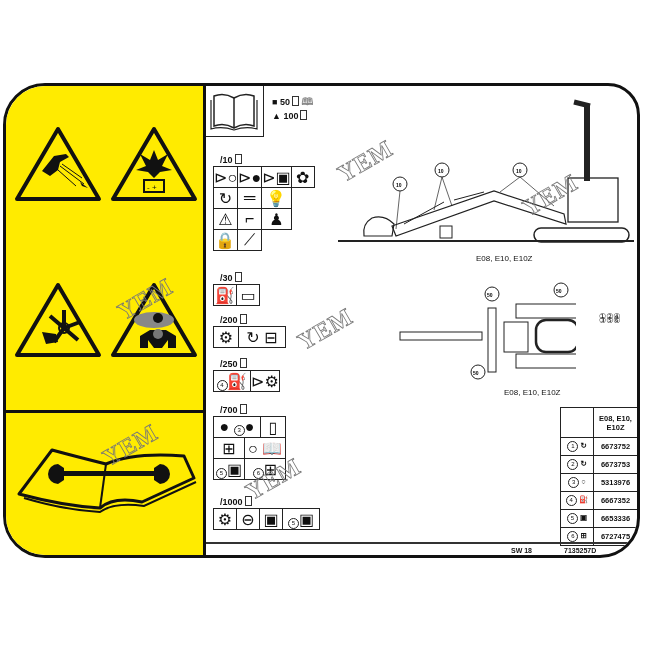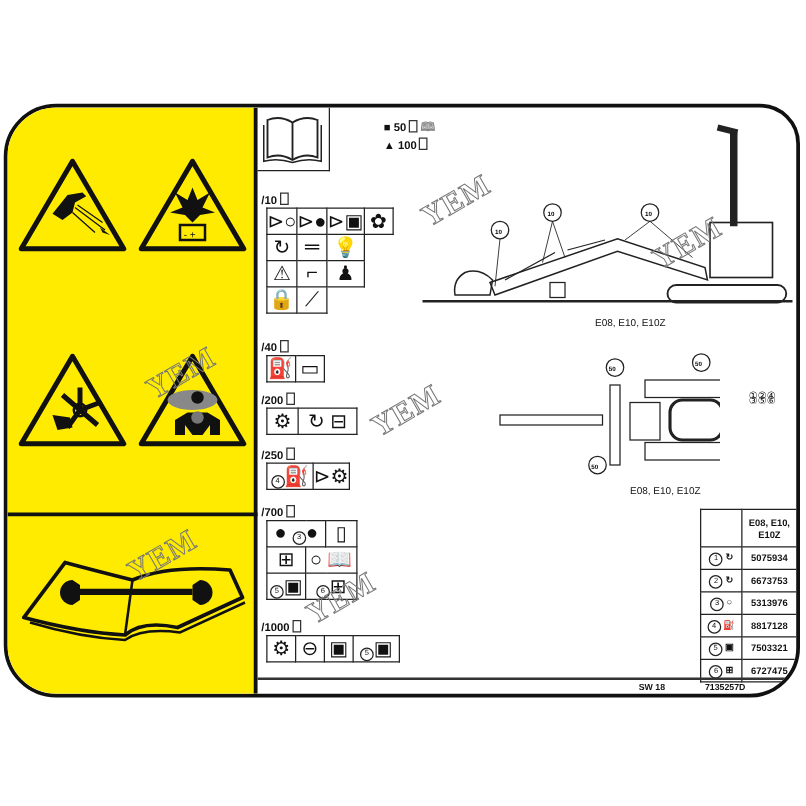--- a/index.html
+++ b/index.html
@@ -3,23 +3,23 @@
 <meta charset="utf-8">
 <style>
   html, body { margin:0; padding:0; background:#fff; }
   body { width:645px; height:645px; position:relative; overflow:hidden; font-family:"Liberation Sans", sans-serif; color:#111; }
   .decal { position:absolute; left:3px; top:83px; width:637px; height:475px; border:3px solid #111; border-radius:42px 32px 40px 42px; background:#fff; overflow:hidden; box-sizing:border-box; }
   .yellow { position:absolute; left:0; top:0; width:200px; height:100%; background:#ffeb00; border-right:3px solid #111; box-sizing:border-box; }
   .ydiv { position:absolute; left:0; top:324px; width:200px; height:3px; background:#111; }
   .tri { position:absolute; }
   .right { position:absolute; left:200px; top:0; right:0; bottom:0; }
   .bookbox { position:absolute; left:0; top:0; width:57px; height:50px; border-right:1.5px solid #222; border-bottom:1.5px solid #222; }
-  .intv { position:absolute; font-size:9px; font-weight:bold;margin-left:35px; }
+  .intv { position:absolute; font-size:9px; font-weight:bold; }
   .hg { display:inline-block; width:5px; height:8px; border:1px solid #333; vertical-align:-1px; margin-left:2px; }
-  .grp-label { position:absolute; font-size:9px; font-weight:bold; left:3px; }
+  .grp-label { position:absolute; font-size:9px; font-weight:bold; left:14px; }
   .grid { position:absolute; border-collapse:collapse; }
   .grid td { border:1px solid #222; width:22px; height:20px; padding:0; text-align:center; vertical-align:middle; }
   .model-label { position:absolute; font-size:8px; }
   .parts { position:absolute; left:354px; top:321px; width:78px; border-collapse:collapse; font-size:7.5px; font-weight:bold; }
   .parts td { border:1px solid #222; height:17px; text-align:center; padding:0; }
   .parts th { border:1px solid #222; height:27px; font-size:7.5px; line-height:9px; }
   .bottom-line { position:absolute; left:0; right:0; top:456px; height:1.5px; background:#333; }
   .footer-sw { position:absolute; left:305px; top:461px; font-size:7px; font-weight:bold; }
   .footer-pn { position:absolute; left:358px; top:461px; font-size:7px; font-weight:bold; }
   .barcode { position:absolute; left:303px; top:469px; width:110px; height:4px; background:repeating-linear-gradient(90deg,#222 0 1px,#fff 1px 2px,#222 2px 4px,#fff 4px 5px); }
@@ -105,21 +105,21 @@
             <td>⌐</td>
             <td>♟</td>
           </tr>
       <tr>
             <td>🔒</td>
             <td>⟋</td>
           </tr>
     </tbody>
       </table>
 
-    <div class="grp-label" style="top:186px"><span>/40</span><span class="hg"></span></div>
+    <div class="grp-label" style="top:186px"><span>/30</span><span class="hg"></span></div>
     <table class="grid" style="left:7px;top:198px">
       <tbody>
           <tr>
             <td>⛽</td>
             <td>▭</td>
           </tr>
     </tbody>
       </table>
 
     <div class="grp-label" style="top:228px"><span>/200</span><span class="hg"></span></div>
@@ -215,37 +215,37 @@
     <div class="model-label" style="left:298px;top:302px">E08, E10, E10Z</div>
 
     <table class="parts">
       <tbody>
           <tr>
             <th style="width:30px"></th>
             <th>E08, E10, E10Z</th>
           </tr>
       <tr>
             <td><span class="circle-num">1</span> <span>↻</span></td>
-            <td>5075934</td>
+            <td>6673752</td>
           </tr>
       <tr>
             <td><span class="circle-num">2</span> <span>↻</span></td>
             <td>6673753</td>
           </tr>
       <tr>
             <td><span class="circle-num">3</span> <span>○</span></td>
             <td>5313976</td>
           </tr>
       <tr>
             <td><span class="circle-num">4</span> <span>⛽</span></td>
-            <td>8817128</td>
+            <td>6667352</td>
           </tr>
       <tr>
             <td><span class="circle-num">5</span> <span>▣</span></td>
-            <td>7503321</td>
+            <td>6653336</td>
           </tr>
       <tr>
             <td><span class="circle-num">6</span> <span>⊞</span></td>
             <td>6727475</td>
           </tr>
     </tbody>
       </table>
 
     <div class="bottom-line"></div>
     <div class="footer-sw">SW 18</div>

